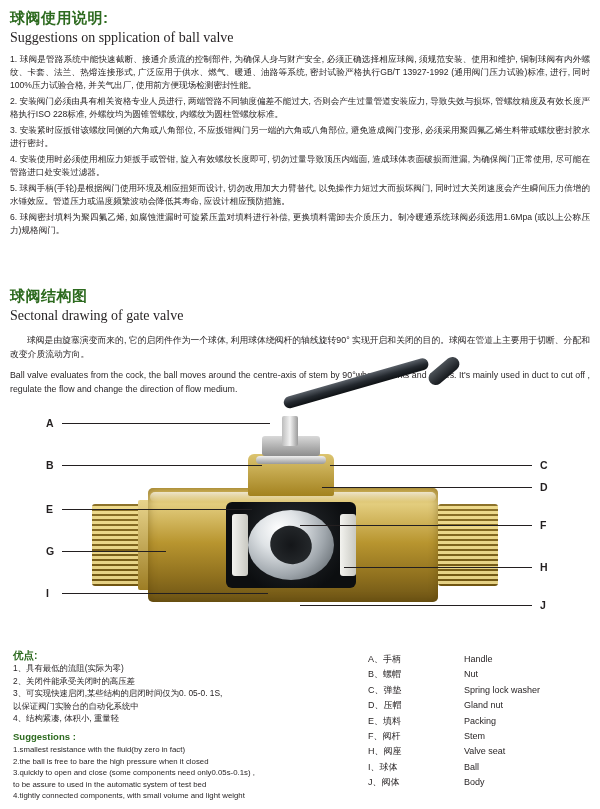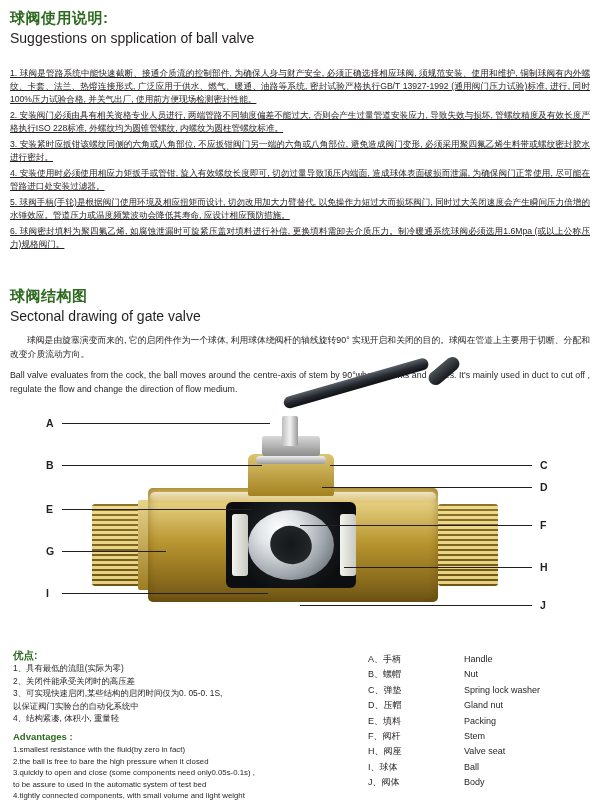--- a/index.html
+++ b/index.html
@@ -22,22 +22,23 @@
     font-weight: bold;
     color: #2d6a1f;
     letter-spacing: 0.5px;
     line-height: 20px;
   }
   .h-en {
     font-size: 14px;
     color: #231f20;
     line-height: 18px;
     margin-top: 1px;
-  }
-  .para-list { margin-top: 20px; text-decoration: underline; }
+    font-family: Liberation Serif, serif;
+  }
+  .para-list { margin-top: 6px; }
   .para {
     font-size: 8.6px;
     line-height: 13.2px;
     text-align: justify;
     margin-bottom: 2.5px;
     color: #231f20;
   }
 
   
   .sec2 { position: absolute; left: 10px; top: 286px; width: 580px; }
@@ -270,21 +271,21 @@
   </div>
 
   <div class="adv">
     <div class="adv-h-cn">优点:</div>
     <div class="adv-line-cn">1、具有最低的流阻(实际为零)</div>
     <div class="adv-line-cn">2、关闭件能承受关闭时的高压差</div>
     <div class="adv-line-cn">3、可实现快速启闭,某些结构的启闭时间仅为0. 05-0. 1S,</div>
     <div class="adv-line-cn">以保证阀门实验台的自动化系统中</div>
     <div class="adv-line-cn">4、结构紧凑, 体积小, 重量轻</div>
 
-    <div class="adv-h-en">Advantages :</div>
+    <div class="adv-h-en">Suggestions :</div>
     <div class="adv-line-en">1.smallest resistance with the fluid(by zero in fact)</div>
     <div class="adv-line-en">2.the ball is free to bare the high pressure when it closed</div>
     <div class="adv-line-en">3.quickly to open and close (some components need only0.05s-0.1s) ,</div>
     <div class="adv-line-en">to be assure to used in the automatic system of test bed</div>
     <div class="adv-line-en">4.tightly connected components, with small volume and light weight</div>
   </div>
 
   <div class="parts">
     <div class="prow">
       <div class="cn">A、手柄</div>

